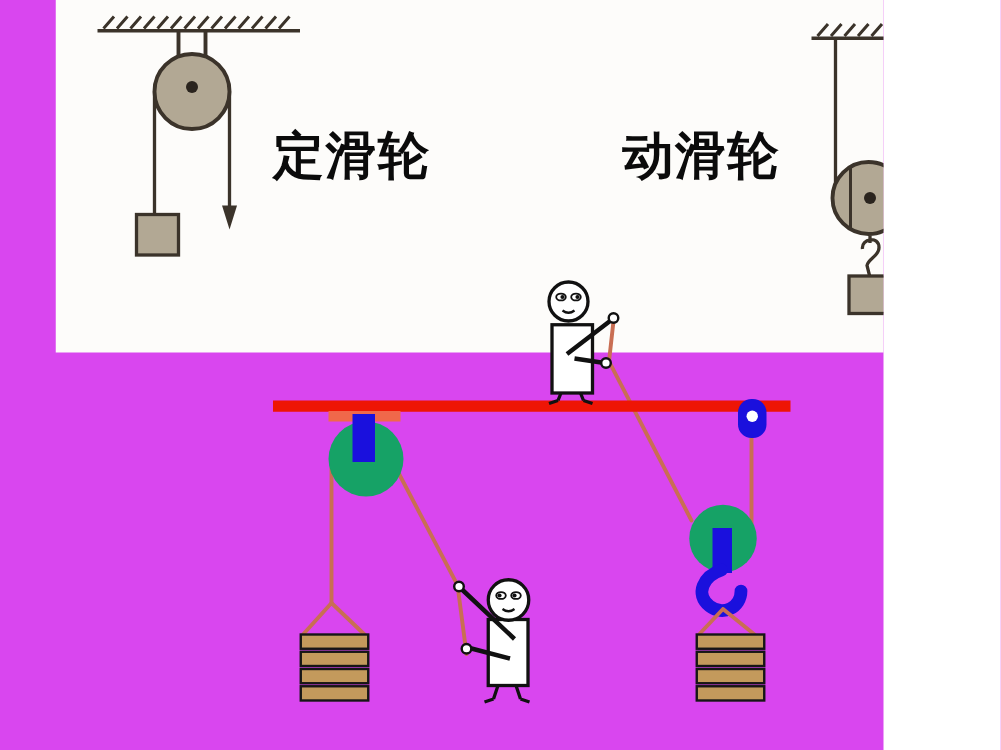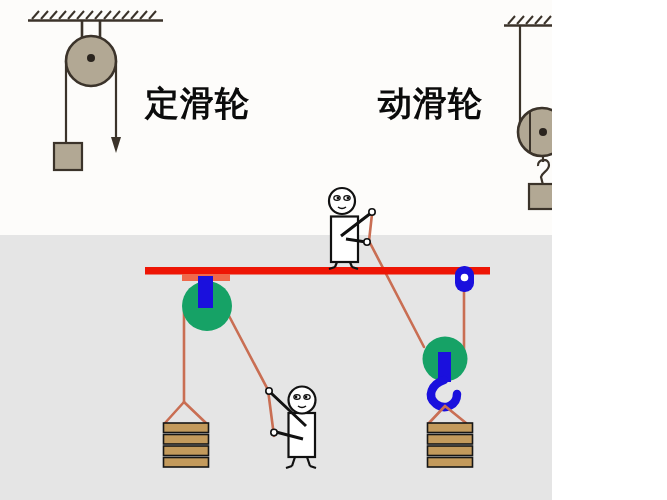--- a/index.html
+++ b/index.html
@@ -1,17 +1,17 @@
 <!DOCTYPE html>
 <html style="--beam: #ee1505; --bracket: #f0684a; --axle: #1a10dd; --green: #16a266; --rope: #c96e53; --slab: #c39a5c; --slab_border: #161616; --metal: #b2a894; --outline: #3b332a; --ink: #141414; --ceiling_grey: #8f8d84; --paper: #fdfcfa;"><head>
 <meta charset="utf-8">
 <style>
   html,body{margin:0;padding:0;background:#ffffff;}
-  .stage{position:relative;width:552px;height:500px;background:#e5e5e5;overflow:hidden;
-         font-family:"Liberation Sans",sans-serif;}
+  .stage{position:relative;width:552px;height:500px;background:#d946ef;overflow:hidden;
+         font-family:"Liberation Sans",sans-serif;padding-left:37px;}
   svg{display:block;}
   .cn-label{font-family:"Liberation Serif","DejaVu Serif",serif;font-weight:bold;
             font-size:34px;fill:#0b0b0b;letter-spacing:1px;}
   .metal-fill{fill:var(--metal,#b2a894);}
   .outline{stroke:var(--outline,#3b332a);}
   .rope{stroke:var(--rope,#c96e53);stroke-width:2.6;fill:none;stroke-linecap:round;}
   .person-line{stroke:#111;fill:none;}
   .slab{fill:var(--slab,#c39a5c);stroke:var(--slab_border,#161616);stroke-width:1.6;}
 </style>
 </head>

